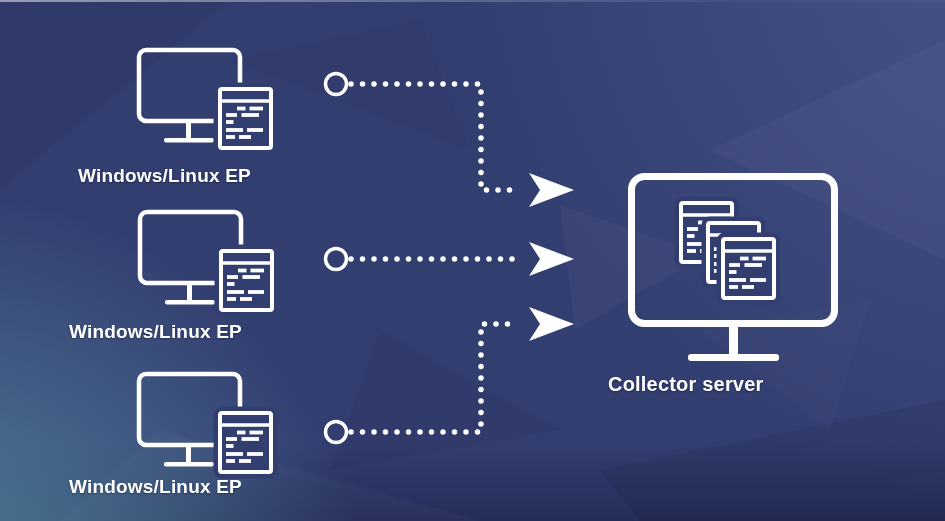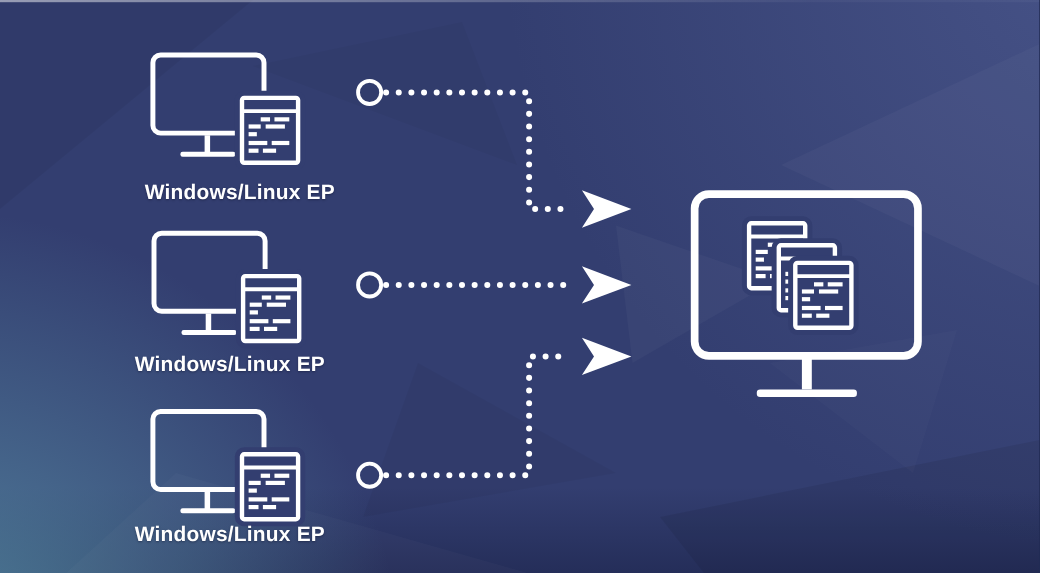--- a/index.html
+++ b/index.html
@@ -16,21 +16,21 @@
   }
   .top-edge{
     position:absolute;left:0;top:0;width:100%;height:2px;
     background:linear-gradient(to right, rgba(255,255,255,0.5), rgba(255,255,255,0.04) 78%);
     pointer-events:none;
   }
   svg{position:absolute;left:0;top:0;}
   .label{
     position:absolute;
     width:280px;
-    text-align:center;
+    text-align:left;
     color:#ffffff;
     font-weight:bold;
     font-size:19px;
     letter-spacing:0.2px;
     text-shadow:0 1px 2px rgba(10,15,40,0.45);
     white-space:nowrap;
   }
   .label.collector{font-size:20px;}
 </style>
 </head>
@@ -117,14 +117,15 @@
         <use href="#log-window" x="51" y="28"></use>
         <use href="#log-window" x="78" y="48"></use>
         <use href="#log-window" x="93" y="64"></use>
       </g>
     </g>
   </svg>
 
   <div class="label" style="left:78px;top:165px;">Windows/Linux EP</div>
   <div class="label" style="left:69px;top:321px;">Windows/Linux EP</div>
   <div class="label" style="left:69px;top:476px;">Windows/Linux EP</div>
+  <div class="label collector" style="left:608px;top:373px;">Collector server</div>
 
 </div>
 
 </body></html>

